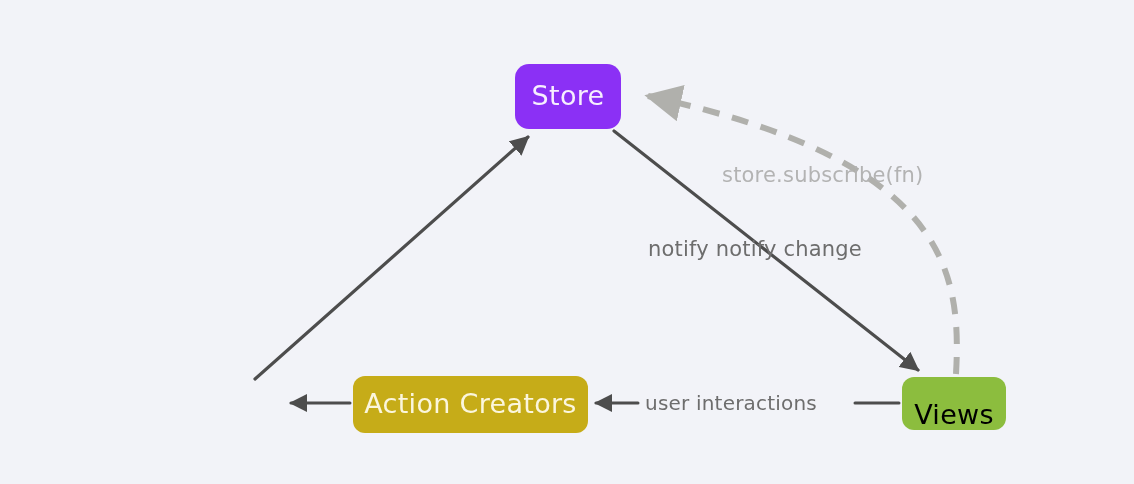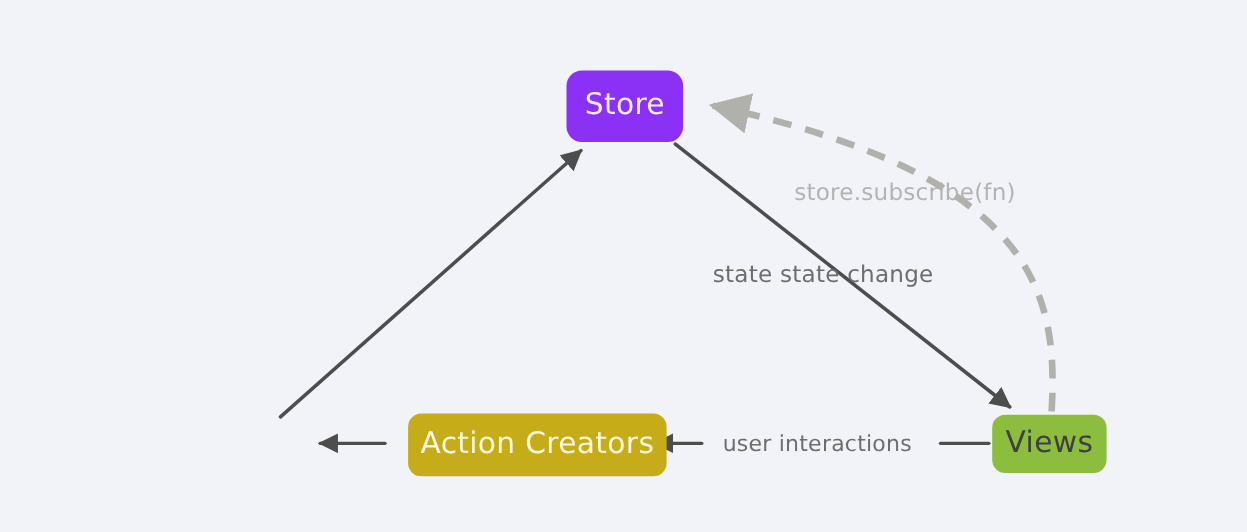--- a/index.html
+++ b/index.html
@@ -52,21 +52,21 @@
     border-radius: 14px;
   }
   #node-actions {
     left: 153px;
     top: 376px;
     width: 130px;
     height: 57px;
     background: #1b87c3;
   }
   #node-action-creators {
-    left: 371px;
+    left: 353px;
     top: 376px;
     width: 235px;
     height: 57px;
     background: #c6ac18;
   }
   #node-views {
     left: 902px;
     top: 377px;
     width: 104px;
     height: 53px;
@@ -89,21 +89,20 @@
   }
   #label-subscribe {
     left: 722px;
     top: 163px;
     color: #b3b3b3;
   }
   #label-user-interactions {
     left: 645px;
     top: 391px;
     font-size: 20px;
-    margin-left: 12px;
   }
 </style>
 </head>
 <body style="background: rgb(242, 243, 248);">
 
 <div id="diagram-root">
 
   <svg id="edge-layer" viewBox="0 0 1134 484" width="1134" height="484" xmlns="http://www.w3.org/2000/svg">
     <defs>
       <marker id="arrow-dark" viewBox="0 0 10 10" refX="9" refY="5" markerWidth="6" markerHeight="6" orient="auto-start-reverse">
@@ -128,24 +127,24 @@
 
   <div class="node" id="node-store" style="background: rgb(139, 48, 245); color: rgb(246, 238, 254);">
     <span class="node-label">Store</span>
   </div>
 
 
   <div class="node" id="node-action-creators" style="background: rgb(198, 172, 24); color: rgb(251, 246, 221);">
     <span class="node-label">Action Creators</span>
   </div>
 
-  <div class="node" id="node-views" style="background: rgb(140, 189, 62); color: #404040;">
+  <div class="node" id="node-views" style="background: rgb(140, 189, 62); color: #000000; align-items: flex-end;">
     <span class="node-label">Views</span>
   </div>
 
 
-  <div class="edge-label" id="label-notify">state state change</div>
+  <div class="edge-label" id="label-notify">notify notify change</div>
 
   <div class="edge-label" id="label-subscribe">store.subscribe(fn)</div>
 
   <div class="edge-label" id="label-user-interactions">user interactions</div>
 
 </div>
 
 </body></html>

